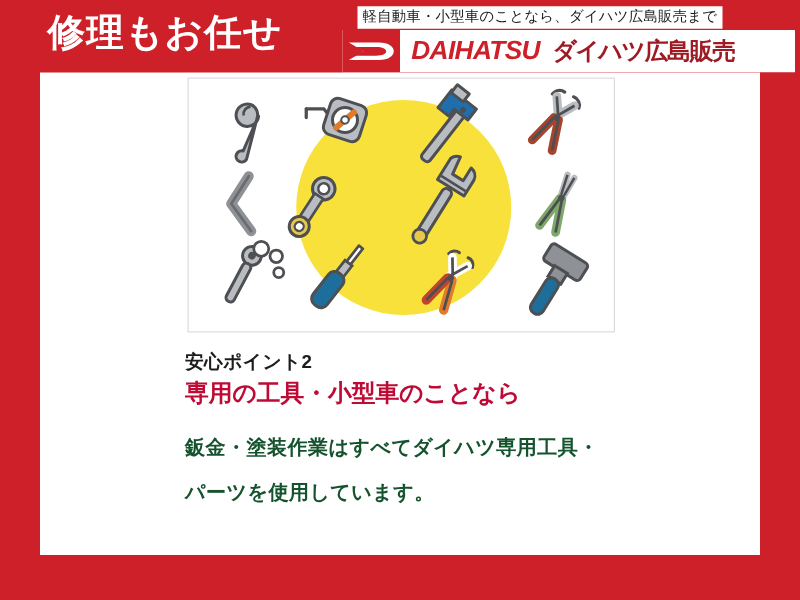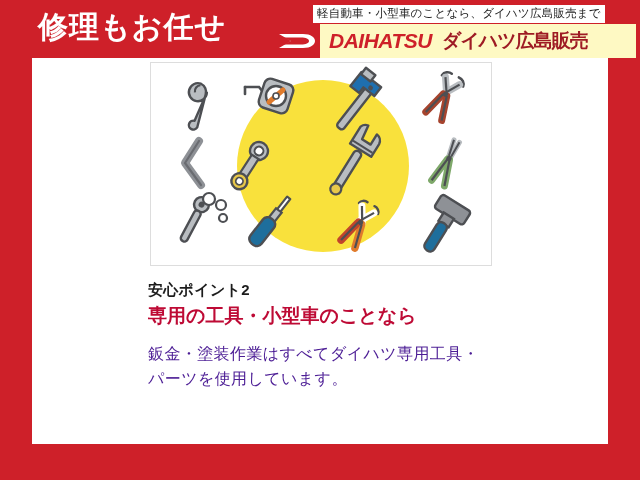--- a/index.html
+++ b/index.html
@@ -56,29 +56,28 @@
   #logo-tagline {
     position: absolute;
     left: 12px;
     top: 1px;
     font-size: 11.5px;
     color: #1a1a1a;
     background: #ffffff;
     padding: 1px 4px 2px 4px;
     white-space: nowrap;
     letter-spacing: 0.2px;
-    margin-left: 27px;
   }
   #logo-row {
     position: absolute;
     left: 0px;
     top: 20px;
     width: 362px;
     height: 34px;
-    background: #fef9c3;
+    background: #ffffff;
     display: flex;
     align-items: center;
   }
   #logo-mark {
     width: 46px;
     height: 34px;
     background: #CE2029;
     flex: 0 0 auto;
     display: flex;
     align-items: center;
@@ -147,24 +146,25 @@
     font-size: 19px;
     font-weight: bold;
     color: #BE0A35;
     line-height: 22px;
     letter-spacing: 0px;
     width: 345px;
   }
   #point-body {
     margin-top: 14px;
     font-size: 16px;
-    color: #4c1d95;
-    line-height: 25px;
+    color: #14532d;
+    line-height: 36px;
     letter-spacing: 0.4px;
     width: 345px;
+    font-weight: bold;
   }
 </style>
 </head>
 <body>
 
 <div id="page">
 
   <div id="header">
 
     <div id="banner-title">修理もお任せ</div>

